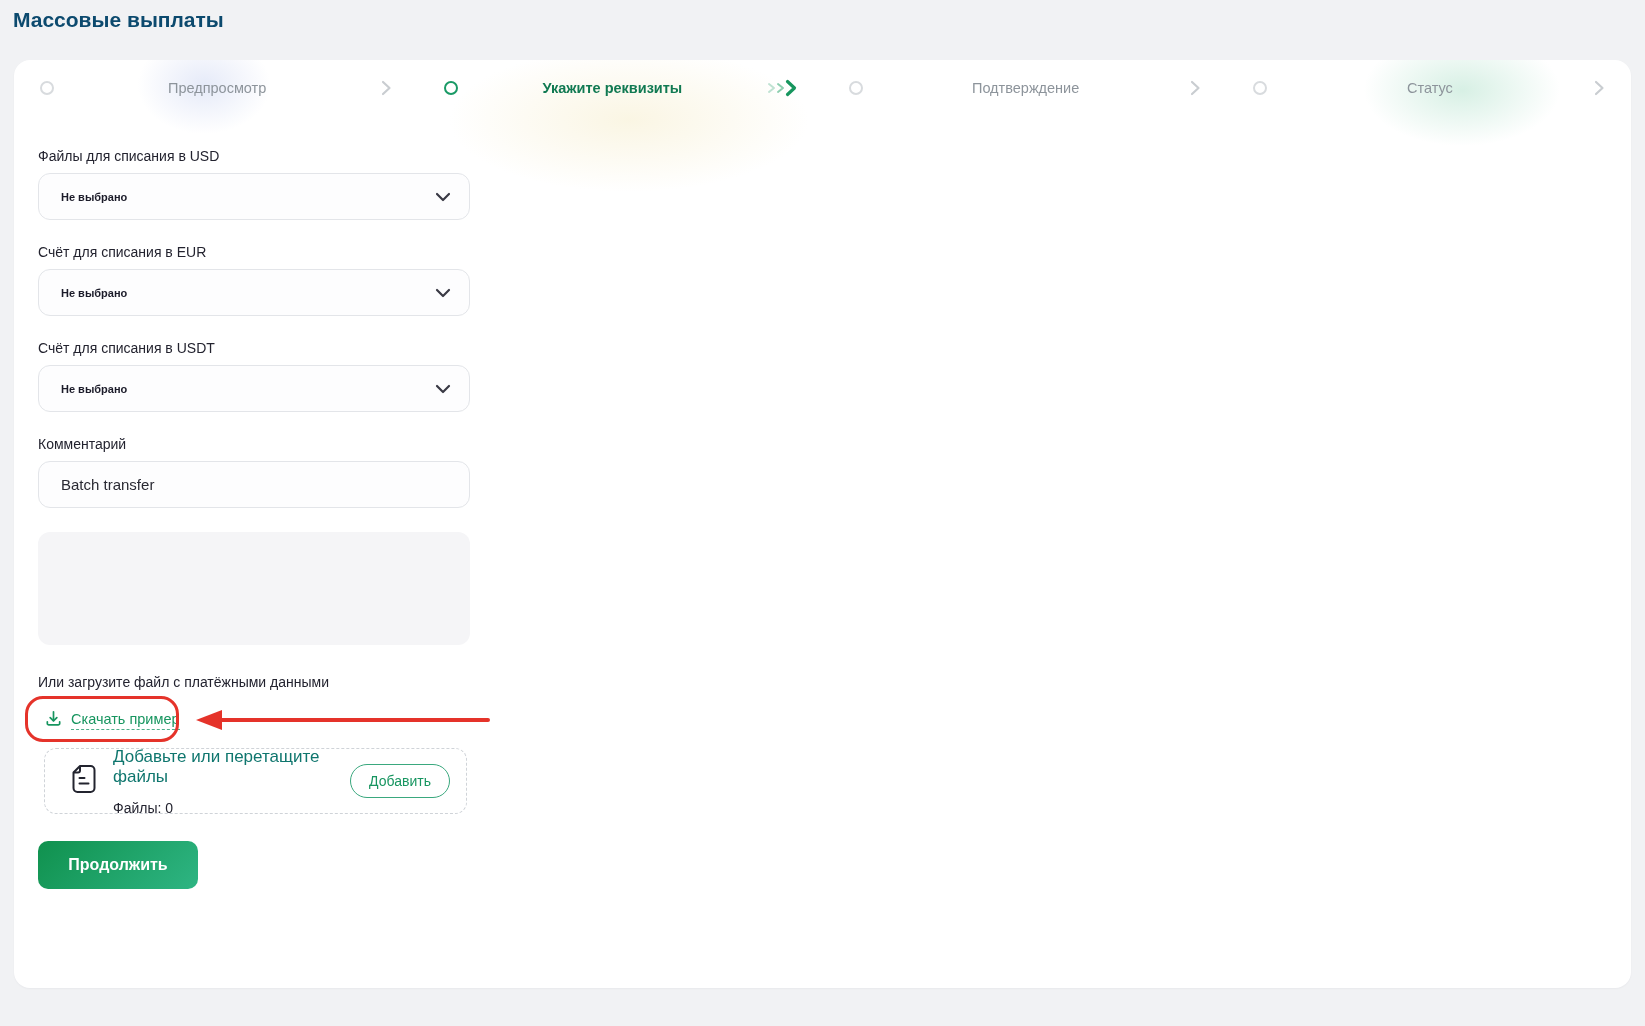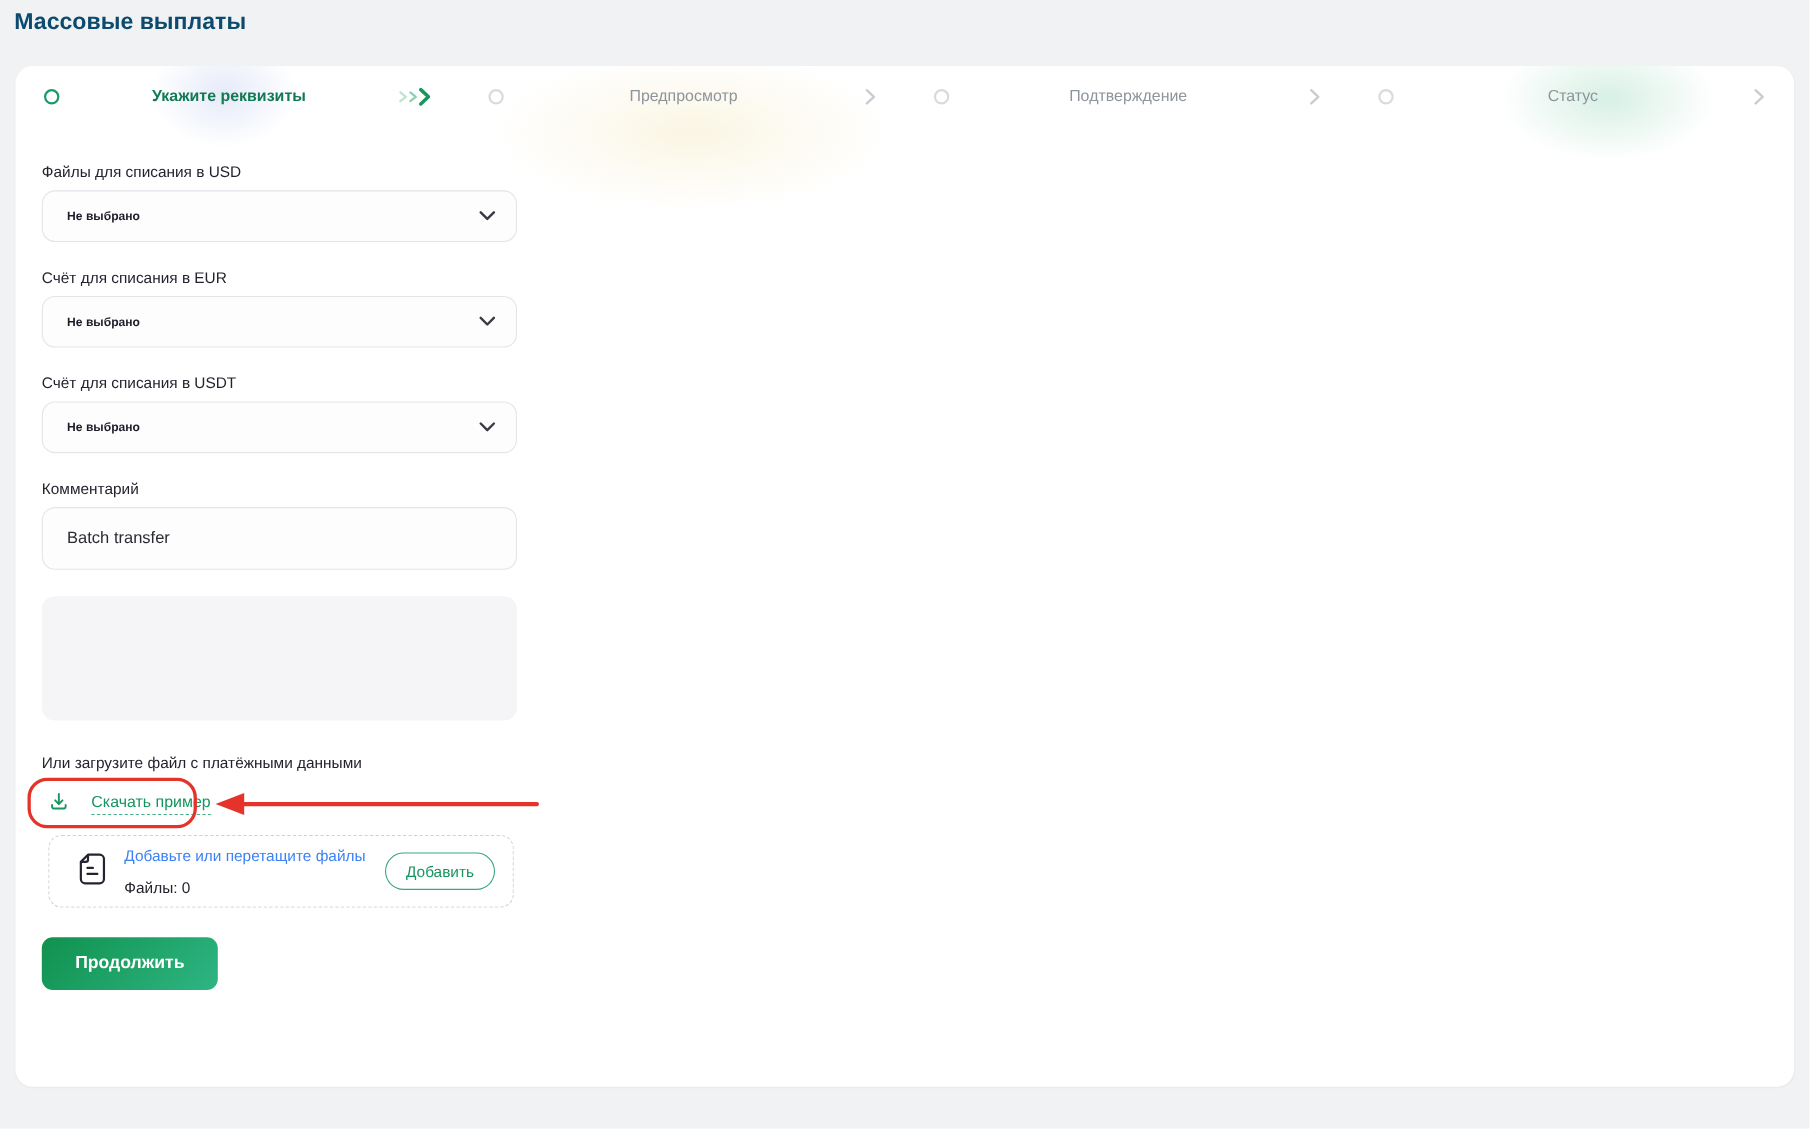--- a/index.html
+++ b/index.html
@@ -55,36 +55,36 @@
   .field-label {
     font-size:14px; color:#23232f; margin-bottom:9px; display:block;
   }
   .control {
     width:432px; height:47px; border:1px solid #e3e5e9; border-radius:12px;
     background:#fdfdfe; display:flex; align-items:center; padding:0 18px 0 22px;
   }
   .select-control { justify-content:space-between; cursor:pointer; margin-bottom:24px; }
   .select-value { font-size:11px; font-weight:700; color:#1c1c2a; }
   .text-input {
-    width:432px; height:57px; border:1px solid #e3e5e9; border-radius:12px;
+    width:432px; height:47px; border:1px solid #e3e5e9; border-radius:12px;
     background:#fdfdfe; padding:0 22px; font-size:15px; color:#2a2a33;
     font-family:"Liberation Sans", sans-serif; outline:none; margin-bottom:24px;
   }
   .req-textarea {
     width:432px; height:113px; border:none; border-radius:12px;
     background:#f5f5f7; resize:none; outline:none; margin-bottom:25px;
     font-family:"Liberation Sans", sans-serif; font-size:14px; padding:12px 16px; color:#2a2a33;
   }
   .upload-label { margin-bottom:14px; }
 
   .download-row {
     position:relative; height:32px; display:flex; align-items:center; margin-bottom:12px;
   }
   .download-link {
-    display:inline-flex; align-items:center; gap:20px; margin-left:6px;
+    display:inline-flex; align-items:center; gap:8px; margin-left:6px;
     cursor:pointer; text-decoration:none;text-align:right;
   }
   .download-link .link-text {
     font-size:14.5px; color:#17955f; border-bottom:1px dashed #4fae8a; padding-bottom:2px;
   }
   .annotation-box {
     position:absolute; left:-13px; top:-8px; width:154px; height:46px;
     border:3.5px solid #e5332a; border-radius:18px; pointer-events:none;
   }
   .annotation-arrow { position:absolute; left:158px; top:5px; width:300px; height:22px; pointer-events:none; }
@@ -97,21 +97,21 @@
     position:absolute; left:22px; top:9px; width:272px; height:4px; background:#e5332a; border-radius:2px;
   }
 
   .dropzone {
     margin-left:6px; width:423px; height:66px;
     border:1.5px dashed #cfd3d8; border-radius:12px;
     display:flex; align-items:center; padding:0 16px 0 26px; margin-bottom:27px;
     background:#fff; cursor:pointer;
   }
   .dropzone-texts { margin-left:16px; flex:1; }
-  .dz-line1 { font-size:14px; color:#3b82f6; margin-bottom:3px; }
+  .dz-line1 { font-size:17px; color:#0f766e; margin-bottom:3px; }
   .dz-line2 { font-size:14px; color:#23232f;margin-top:13px; }
   .add-btn {
     width:100px; height:34px; border:1px solid #3aa87e; border-radius:17px;
     background:#ffffff; color:#179560; font-size:14px; font-weight:400;
     font-family:"Liberation Sans", sans-serif; cursor:pointer;
   }
   .submit-btn {
     width:160px; height:48px; border:none; border-radius:10px;
     background:linear-gradient(135deg,#10914e 0%, #2eb583 100%);
     color:#ffffff; font-size:16px; font-weight:700;
@@ -120,42 +120,42 @@
 </style>
 </head>
 <body>
 
 <div class="page-title">Массовые выплаты</div>
 
 <div class="card">
 
   <div class="stepper">
 
+    <div class="step">
+      <span class="step-circle"></span>
+      <span class="step-label">Предпросмотр</span>
+      <span class="step-sep">
+        <svg width="12" height="18" viewBox="0 0 12 18">
+            <path d="M3 3 L9.5 9 L3 15" stroke="#c9cdd1" stroke-width="2.2" fill="none" stroke-linecap="round" stroke-linejoin="round"></path>
+          </svg>
+      </span>
+    </div>
+
     <div class="step active">
       <span class="step-circle"></span>
       <span class="step-label">Укажите реквизиты</span>
       <span class="step-sep sep-multi">
         <svg class="sep-chev" width="9" height="12" viewBox="0 0 9 12">
             <path d="M2 2 L7 6 L2 10" stroke="#bfe2d2" stroke-width="2" fill="none" stroke-linecap="round" stroke-linejoin="round"></path>
           </svg>
         <svg class="sep-chev" width="9" height="12" viewBox="0 0 9 12">
             <path d="M2 2 L7 6 L2 10" stroke="#8ecfb0" stroke-width="2" fill="none" stroke-linecap="round" stroke-linejoin="round"></path>
           </svg>
         <svg class="sep-chev" width="12" height="18" viewBox="0 0 12 18">
             <path d="M2.5 2.5 L9.5 9 L2.5 15.5" stroke="#17965e" stroke-width="3.2" fill="none" stroke-linecap="round" stroke-linejoin="round"></path>
-          </svg>
-      </span>
-    </div>
-
-    <div class="step">
-      <span class="step-circle"></span>
-      <span class="step-label">Предпросмотр</span>
-      <span class="step-sep">
-        <svg width="12" height="18" viewBox="0 0 12 18">
-            <path d="M3 3 L9.5 9 L3 15" stroke="#c9cdd1" stroke-width="2.2" fill="none" stroke-linecap="round" stroke-linejoin="round"></path>
           </svg>
       </span>
     </div>
 
     <div class="step">
       <span class="step-circle"></span>
       <span class="step-label">Подтверждение</span>
       <span class="step-sep">
         <svg width="12" height="18" viewBox="0 0 12 18">
             <path d="M3 3 L9.5 9 L3 15" stroke="#c9cdd1" stroke-width="2.2" fill="none" stroke-linecap="round" stroke-linejoin="round"></path>

